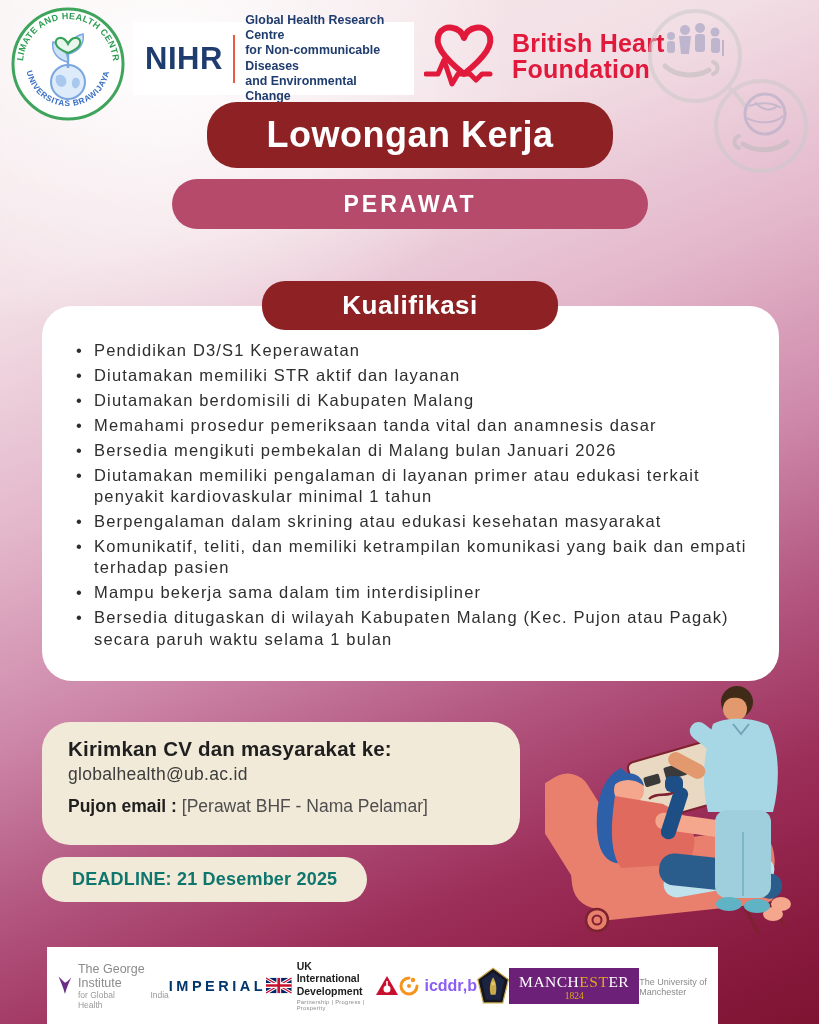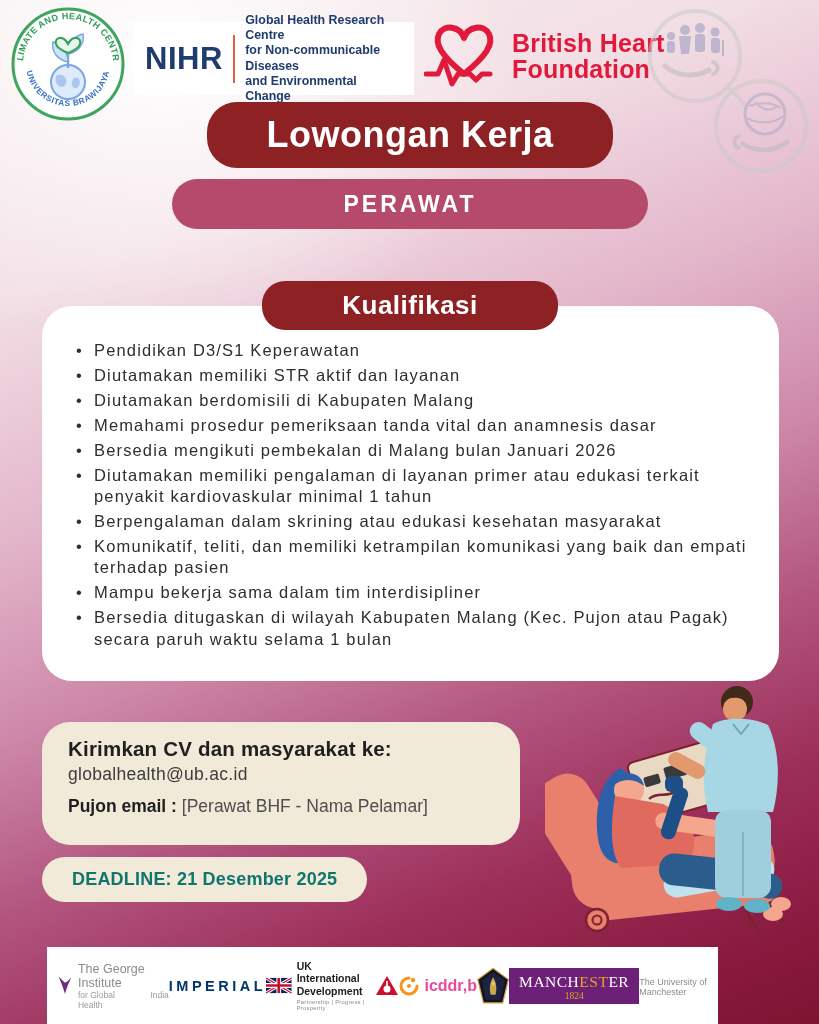--- a/index.html
+++ b/index.html
@@ -54,21 +54,21 @@
   .footer{ position:absolute; left:0; bottom:0; width:671px; height:77px; background:#ffffff;
     display:flex; align-items:center; justify-content:space-evenly; padding:8px 10px;margin-left:47px; }
   .f-logo{ display:flex; align-items:center; gap:5px; }
   .george-text .g1{ font-size:12.5px; color:#8b8b8b; display:block; }
   .george-sub{ display:flex; gap:14px; font-size:8.5px; color:#9a9a9a; }
   .imperial-name{ font-size:14.5px; font-weight:800; letter-spacing:3.5px; color:#00366b; }
   .ukdev-text{ font-size:10.5px; font-weight:800; color:#1d1d1d; line-height:1.15; }
   .ukdev-col .tagline{ font-size:5.8px; color:#8a8a8a; margin-top:2px; letter-spacing:.3px; }
   .sri-col .sri-name{ font-size:13px; font-weight:800; color:#1b2f6e; letter-spacing:.3px; }
   .sri-col .sri-sub{ font-size:5.6px; color:#c8102e; font-weight:700; letter-spacing:.2px; }
-  .icddrb-name{ font-size:16px; font-weight:800; color:#ec4899; }
+  .icddrb-name{ font-size:16px; font-weight:800; color:#8b5cf6; }
   .man-col{ display:flex; flex-direction:row; align-items:center; }
   .man-box{ background:#6d2077; color:#fff; padding:5px 10px 3px 10px; text-align:center;
     font-family:"Liberation Serif", serif; }
   .man-name{ font-size:15.5px; letter-spacing:.5px; }
   .man-name .est{ color:#e2a81f; }
   .man-year{ font-size:9.5px; color:#e2a81f; }
   .man-sub{ font-size:9px; color:#8a8a8a; margin-top:2px; }
 </style>
 </head>
 <body>

